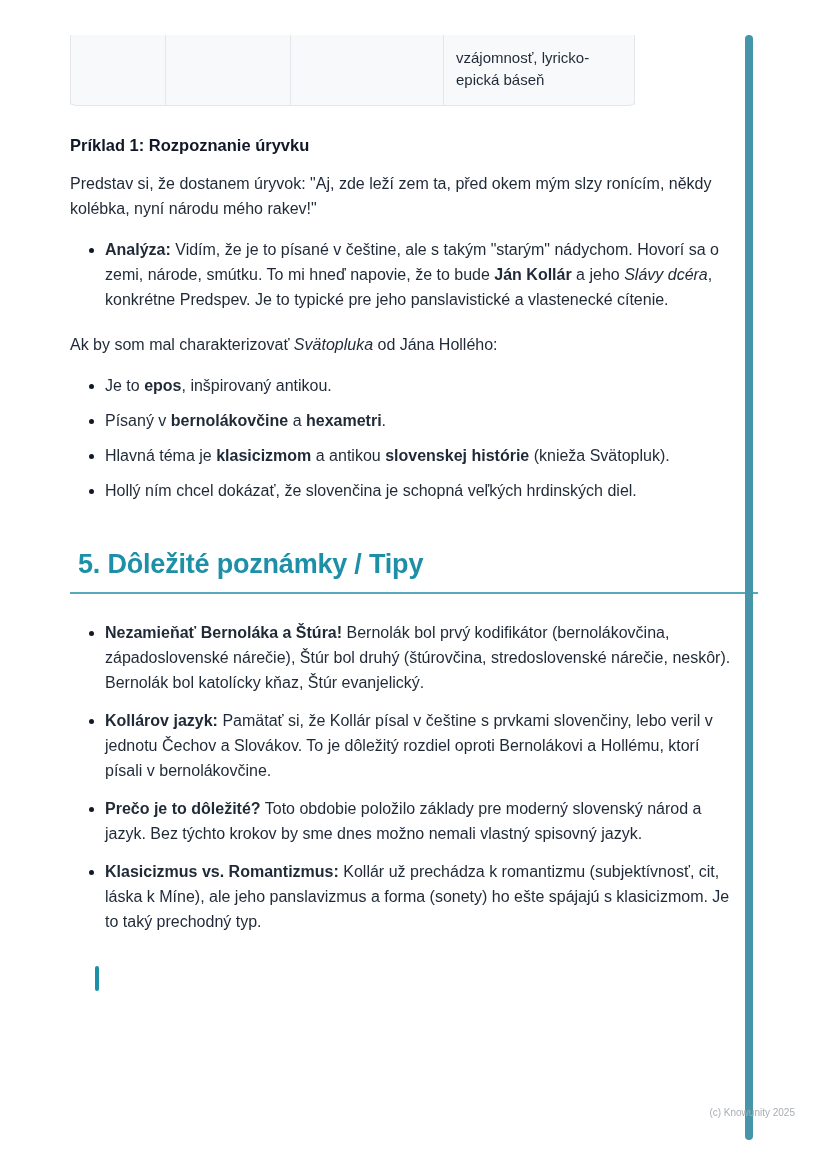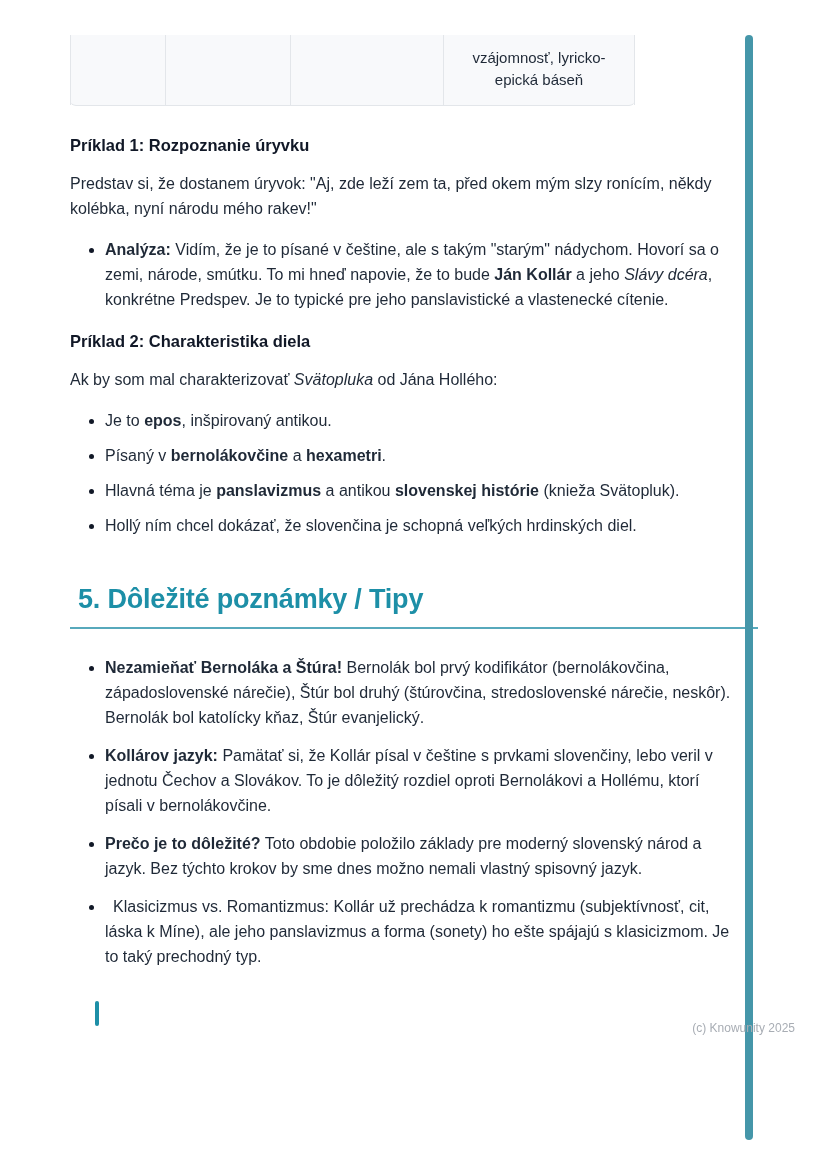--- a/index.html
+++ b/index.html
@@ -23,21 +23,20 @@
     width: 688px;
   }
   
   .tbl {
     display: flex;
     margin: 35px 0 30px 0;
     width: 565px;
     background: var(--table-bg, #f8f9fb);
     border-bottom: 1px solid var(--table-border, #e3e6ea);
     border-radius: 0 0 6px 6px;
-    text-align: center;
   }
   .tbl .cell {
     border-left: 1px solid var(--table-border, #e3e6ea);
     padding: 12px 12px 14px 12px;
     font-size: 15px;
     line-height: 1.45;
     min-height: 70px;
     color: var(--text, #1f2937);
   }
   .tbl .cell:last-child { border-right: 1px solid var(--table-border, #e3e6ea); }
@@ -96,23 +95,23 @@
     position: absolute;
     top: 35px;
     right: 75px;
     width: 8px;
     height: 1105px;
     background: var(--accent-bar, #4596a9);
     border-radius: 4px;
   }
   .copyright {
     position: absolute;
-    top: 1021px;
+    top: 1107px;
     right: 33px;
-    font-size: 12px;
+    font-size: 10px;
     color: var(--muted, #a8adb4);
   }
 </style>
 </head>
 <body>
 
 <div class="page">
 
   <div class="content">
 
@@ -122,36 +121,35 @@
       <div class="cell c2"></div>
       <div class="cell c3">vzájomnosť, lyricko-epická báseň</div>
     </div>
 
     <h3 class="sub">Príklad 1: Rozpoznanie úryvku</h3>
     <p class="body"><span>Predstav si, že dostanem úryvok: "Aj, zde leží zem ta, před okem mým slzy ronícím, někdy kolébka, nyní národu mého rakev!"</span></p>
     <ul class="list">
       <li><span style="font-weight: 700;">Analýza:</span><span> Vidím, že je to písané v češtine, ale s takým "starým" nádychom. Hovorí sa o zemi, národe, smútku. To mi hneď napovie, že to bude </span><span style="font-weight: 700;">Ján Kollár</span><span> a jeho </span><span style="font-style: italic;">Slávy dcéra</span><span>, konkrétne Predspev. Je to typické pre jeho panslavistické a vlastenecké cítenie.</span></li>
     </ul>
 
-    <h3 class="sub">Príklad 2: Charakteristika diela</h3>
     <p class="body"><span>Ak by som mal charakterizovať </span><span style="font-style: italic;">Svätopluka</span><span> od Jána Hollého:</span></p>
     <ul class="list">
       <li><span>Je to </span><span style="font-weight: 700; text-align: right;">epos</span><span>, inšpirovaný antikou.</span></li>
       <li><span>Písaný v </span><span style="font-weight: 700; margin-top: 8px;">bernolákovčine</span><span> a </span><span style="font-weight: 700;">hexametri</span><span>.</span></li>
-      <li><span>Hlavná téma je </span><span style="font-weight: 700;">panslavizmus</span><span> a antikou </span><span style="font-weight: 700;">slovenskej histórie</span><span> (knieža Svätopluk).</span></li>
+      <li><span>Hlavná téma je </span><span style="font-weight: 700;">klasicizmom</span><span> a antikou </span><span style="font-weight: 700;">slovenskej histórie</span><span> (knieža Svätopluk).</span></li>
       <li><span>Hollý ním chcel dokázať, že slovenčina je schopná veľkých hrdinských diel.</span></li>
     </ul>
 
     <h2 class="section">5. Dôležité poznámky / Tipy</h2>
     <div class="divider"></div>
     <ul class="list tips">
       <li><span style="font-weight: 700;">Nezamieňať Bernoláka a Štúra!</span><span> Bernolák bol prvý kodifikátor (bernolákovčina, západoslovenské nárečie), Štúr bol druhý (štúrovčina, stredoslovenské nárečie, neskôr). Bernolák bol katolícky kňaz, Štúr evanjelický.</span></li>
       <li><span style="font-weight: 700;">Kollárov jazyk:</span><span> Pamätať si, že Kollár písal v češtine s prvkami slovenčiny, lebo veril v jednotu Čechov a Slovákov. To je dôležitý rozdiel oproti Bernolákovi a Hollému, ktorí písali v bernolákovčine.</span></li>
       <li><span style="font-weight: 700;">Prečo je to dôležité?</span><span> Toto obdobie položilo základy pre moderný slovenský národ a jazyk. Bez týchto krokov by sme dnes možno nemali vlastný spisovný jazyk.</span></li>
-      <li><span style="font-weight: 400; margin-left: 8px;">Klasicizmus vs. Romantizmus:</span><span> Kollár už prechádza k romantizmu (subjektívnosť, cit, láska k Míne), ale jeho panslavizmus a forma (sonety) ho ešte spájajú s klasicizmom. Je to taký prechodný typ.</span></li>
+      <li><span style="font-weight: 700;">Klasicizmus vs. Romantizmus:</span><span> Kollár už prechádza k romantizmu (subjektívnosť, cit, láska k Míne), ale jeho panslavizmus a forma (sonety) ho ešte spájajú s klasicizmom. Je to taký prechodný typ.</span></li>
     </ul>
 
     <div class="bq-bar"></div>
 
   </div>
 
   <div class="right-bar"></div>
 
   <div class="copyright">(c) Knowunity 2025</div>
 

